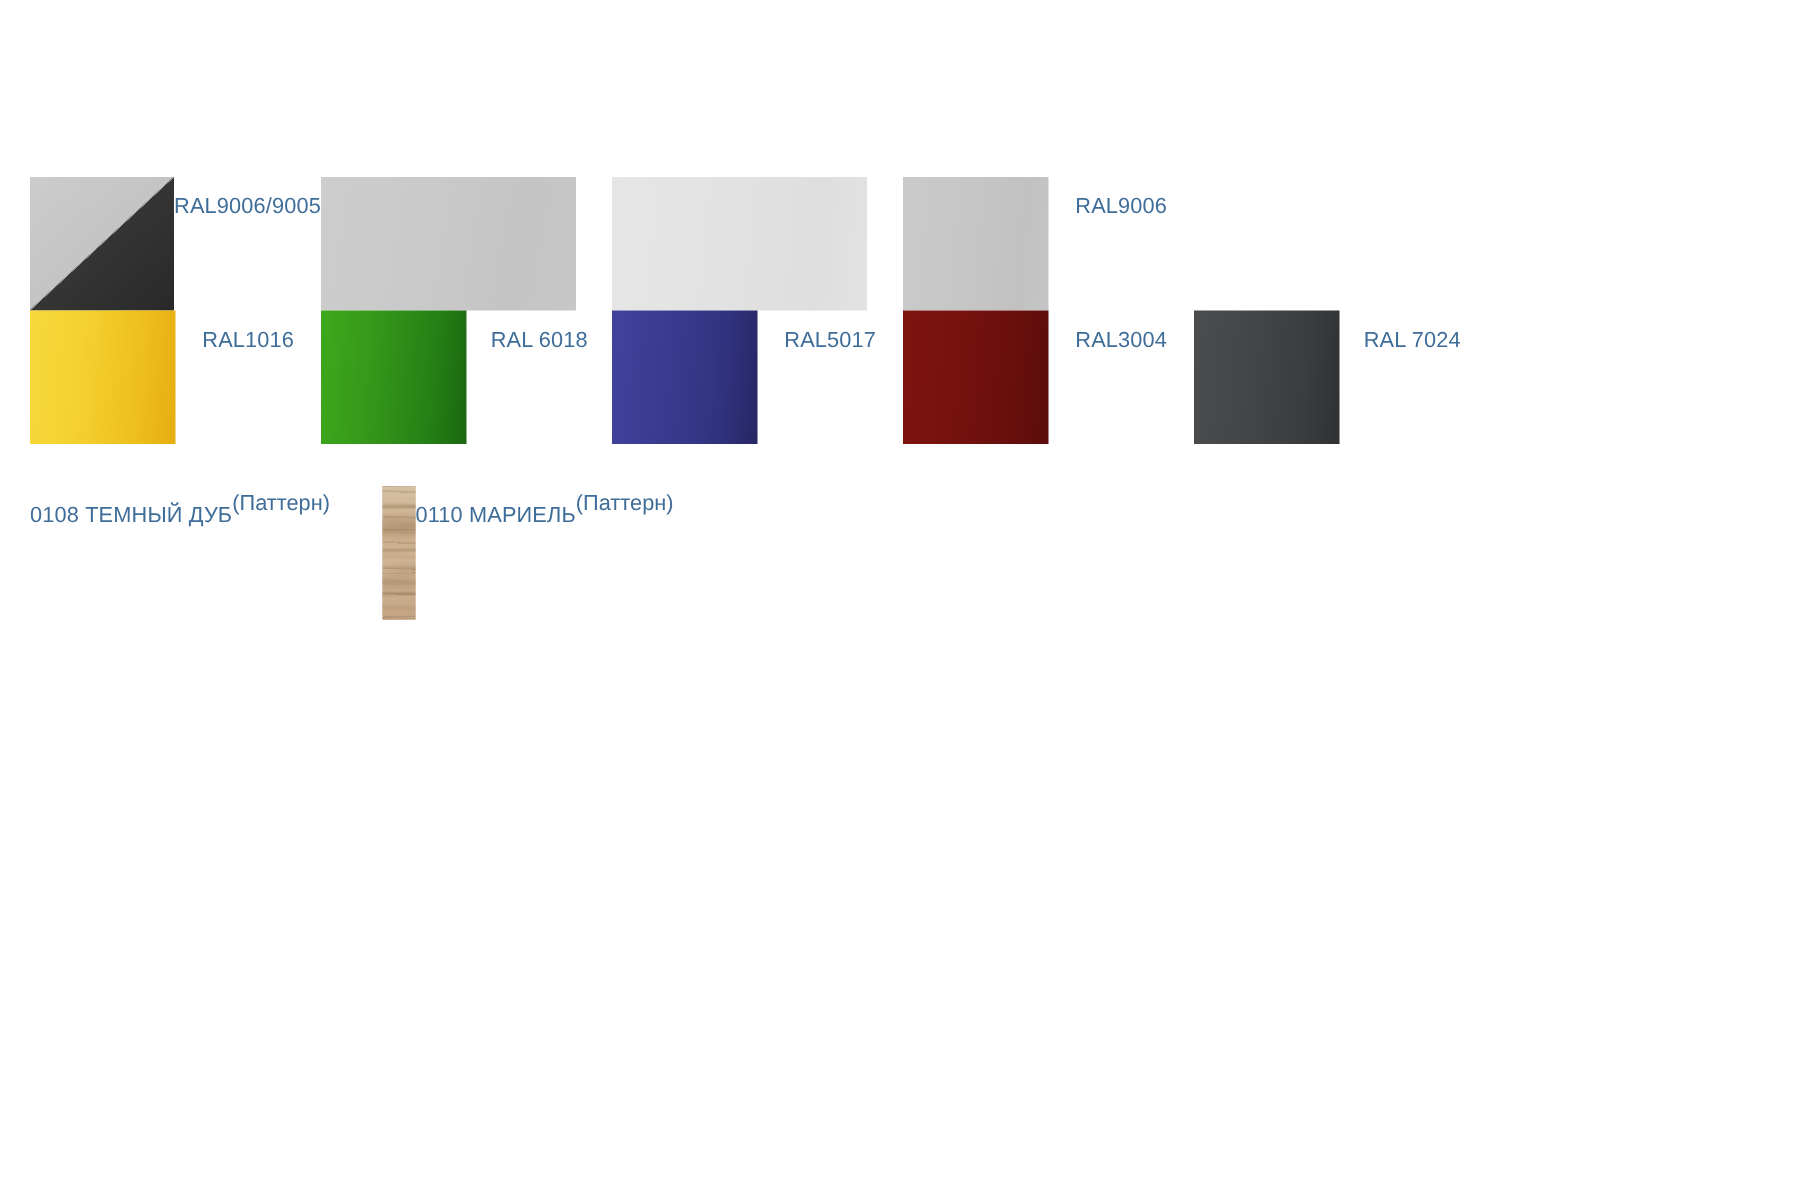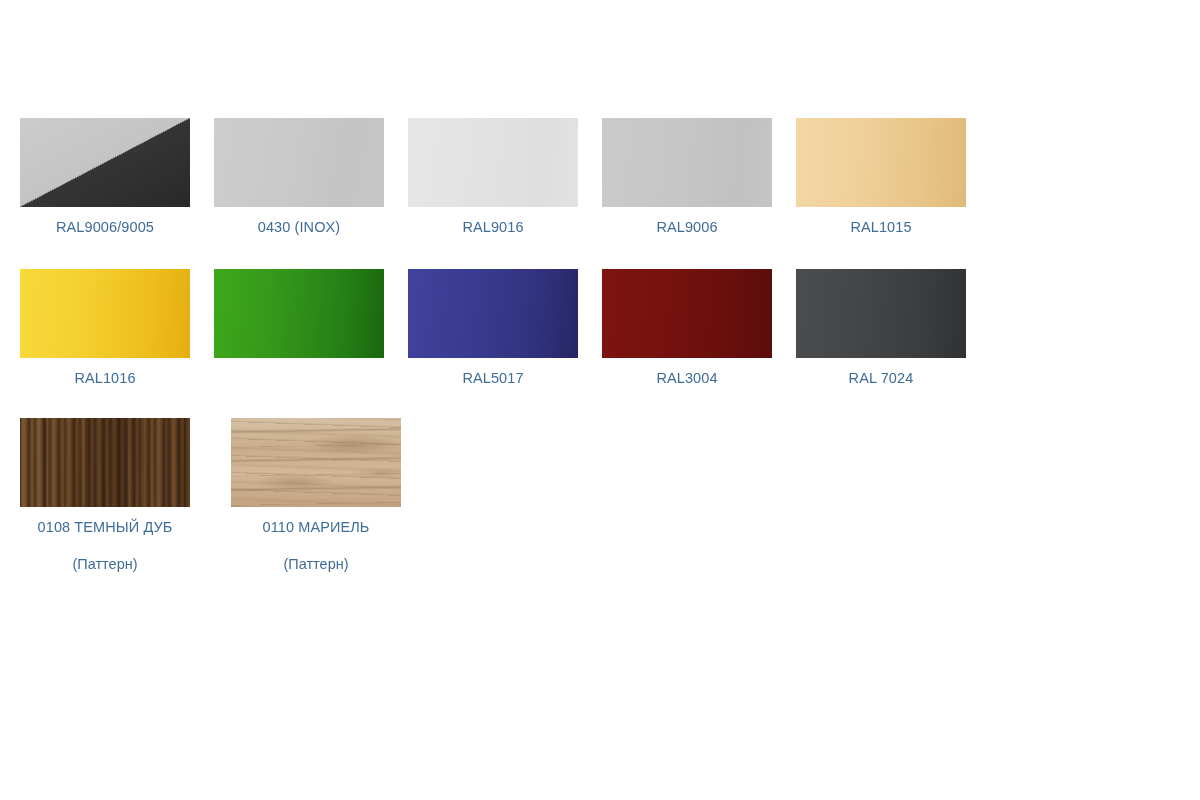--- a/index.html
+++ b/index.html
@@ -25,28 +25,28 @@
 
   .swatch-row {
     display: flex;
     flex-direction: row;
     width: 1164px;
     margin-left: 20px;
     box-sizing: border-box;
   }
 
   .swatch-row-1 { margin-top: 118px; }
-  .swatch-row-2 { margin-top: 30px; }
+  .swatch-row-2 { }
   .swatch-row-3 { margin-top: 28px; gap: 41px; }
 
   .swatch-cell {
     width: 194px;
     box-sizing: border-box;
     display: flex;
-    flex-direction: column;
+    flex-direction: row;
     align-items: flex-start;
   }
 
   .swatch-chip {
     width: 170px;
     height: 89px;
     position: relative;
     overflow: hidden;
     background: #cfcfcf;
   }
@@ -60,21 +60,21 @@
     letter-spacing: 0.1px;
     margin-top: 9px;
     white-space: nowrap;
   }
   .swatch-label-sub {
     width: 170px;
     text-align: center;
     font-size: 14.5px;
     line-height: 23px;
     color: #3f6d99;
-    margin-top: 14px;
+    margin-top: 1px;
     white-space: nowrap;
   }
 
   
 
   
   .fill-diagonal {
     background:
       linear-gradient(to bottom right,
         #c6c6c6 0%, #c6c6c6 49.6%,
@@ -167,50 +167,45 @@
 
   <div class="swatch-row swatch-row-1">
 
     <div class="swatch-cell">
       <div class="swatch-chip fill-diagonal"></div>
       <div class="swatch-label">RAL9006/9005</div>
     </div>
 
     <div class="swatch-cell">
       <div class="swatch-chip fill-inox"></div>
-      <div class="swatch-label">0430 (INOX)</div>
     </div>
 
 
     <div class="swatch-cell">
       <div class="swatch-chip fill-9016"></div>
-      <div class="swatch-label">RAL9016</div>
     </div>
 
     <div class="swatch-cell">
       <div class="swatch-chip fill-9006"></div>
       <div class="swatch-label">RAL9006</div>
     </div>
 
-    <div class="swatch-cell">
-      <div class="swatch-chip fill-1015"></div>
-      <div class="swatch-label">RAL1015</div>
-    </div>
 
   </div>
 
   <div class="swatch-row swatch-row-2">
 
     <div class="swatch-cell">
       <div class="swatch-chip fill-1016"></div>
       <div class="swatch-label">RAL1016</div>
     </div>
 
     <div class="swatch-cell">
       <div class="swatch-chip fill-6018"></div>
+      <div class="swatch-label">RAL 6018</div>
     </div>
 
 
     <div class="swatch-cell">
       <div class="swatch-chip fill-5017"></div>
       <div class="swatch-label">RAL5017</div>
     </div>
 
     <div class="swatch-cell">
       <div class="swatch-chip fill-3004"></div>

